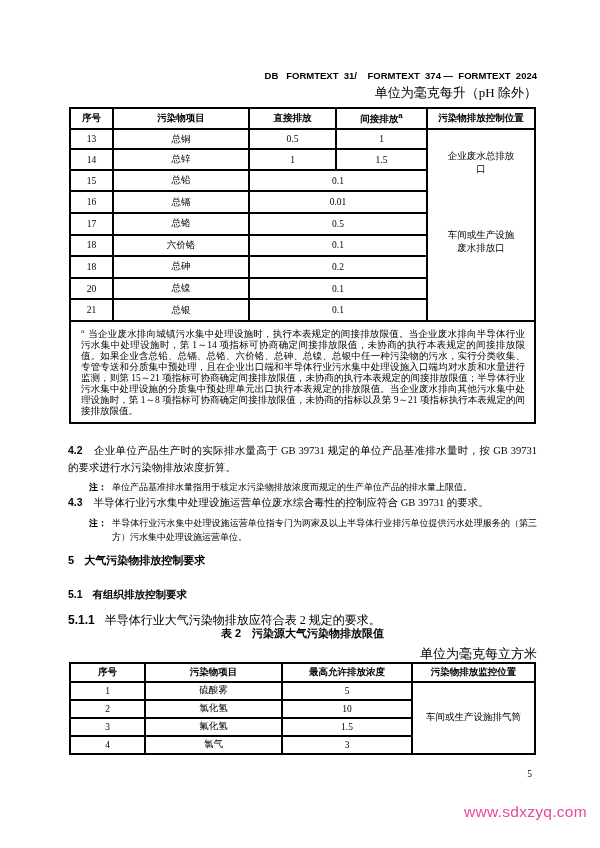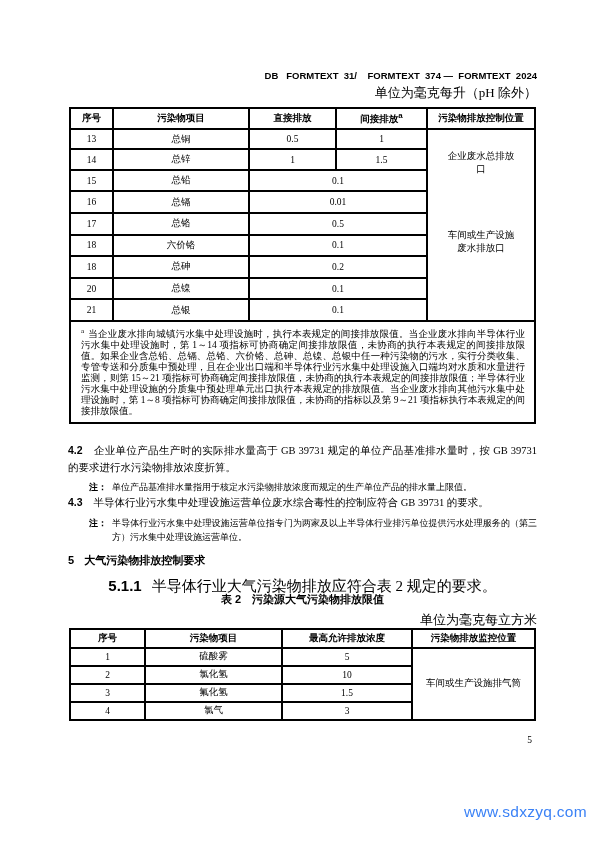--- a/index.html
+++ b/index.html
@@ -80,32 +80,32 @@
     font-family: "Liberation Sans", "DejaVu Sans", sans-serif;
     font-weight: bold;
     margin-right: 5px;
   }
   .sec-h {
     font-family: "Liberation Sans", "DejaVu Sans", sans-serif;
     font-weight: bold;
   }
   .h5  { margin-top: 9px;  font-size: 11px;   line-height: 14px; }
   .h51 { margin-top: 21px; font-size: 10.5px; line-height: 13px; }
-  .h511 { margin-top: 12px; font-size: 15px; line-height: 14px; text-align: center; }
+  .h511 { margin-top: 12px; font-size: 12px; line-height: 14px; }
   .h511 .body-text { font-family: "Liberation Serif", "DejaVu Serif", serif; font-weight: normal; }
   .hnum { margin-right: 10px; }
 
   .page-number { margin-top: 13px; text-align: right; padding-right: 5px; font-size: 9.5px; line-height: 12px; }
 
   .watermark {
     position: absolute;
     right: 13px; top: 803px;
     font-family: "Liberation Sans", "DejaVu Sans", sans-serif;
     font-size: 15.5px; line-height: 17px;
-    color: #3b82f6;
+    color: #ec4899;
     letter-spacing: 0.3px;
   }
 </style>
 </head>
 <body>
 
 <div class="page">
   <div class="content">
 
     <div class="doc-header">DB   FORMTEXT  31/    FORMTEXT  374 —  FORMTEXT  2024</div>
@@ -195,20 +195,23 @@
     <div class="clause">
       <span class="cnum">4.3</span><span>半导体行业污水集中处理设施运营单位废水综合毒性的控制应符合 GB 39731 的要求。</span>
     </div>
     <div class="note">
       <span class="note-label">注：</span><span>半导体行业污水集中处理设施运营单位指专门为两家及以上半导体行业排污单位提供污水处理服务的（第三方）污水集中处理设施运营单位。</span>
     </div>
 
     <div class="sec-h h5">
       <span class="hnum">5</span><span>大气污染物排放控制要求</span>
     </div>
+    <div class="sec-h h51">
+      <span class="hnum">5.1</span><span>有组织排放控制要求</span>
+    </div>
     <div class="sec-h h511">
       <span class="hnum">5.1.1</span><span class="body-text">半导体行业大气污染物排放应符合表 2 规定的要求。</span>
     </div>
 
     <div class="tbl-title tbl-title-2">表 2　污染源大气污染物排放限值</div>
     <div class="unit-note unit-2">单位为毫克每立方米</div>
 
     <table class="tbl t2">
       <colgroup>
         <col style="width:75px">

